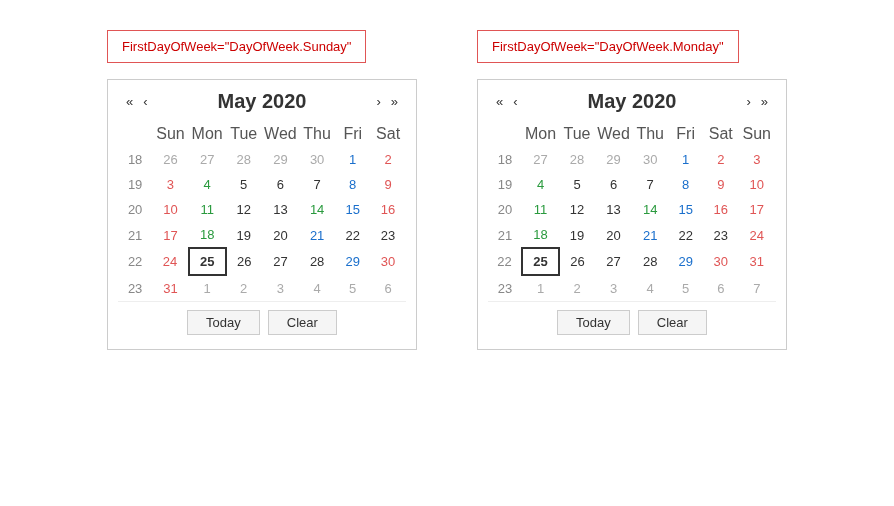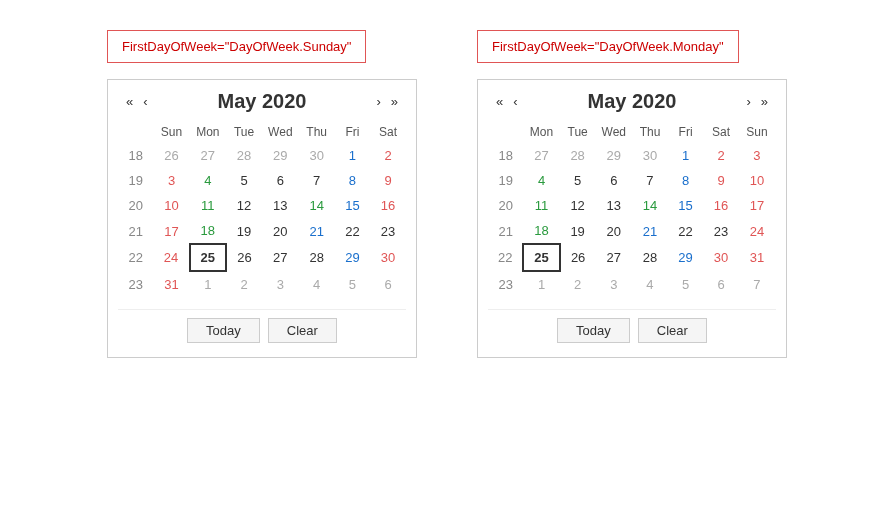--- a/index.html
+++ b/index.html
@@ -60,21 +60,21 @@
     }
     .cal-grid {
       width: 100%;
       border-collapse: collapse;
     }
     .cal-grid th {
       text-align: center;
       color: #555;
       font-weight: normal;
       padding: 4px 0;
-      font-size: 12px;
+      font-size: 16px;
       width: 38px;
     }
     .cal-grid td {
       text-align: center;
       padding: 5px 0;
       font-size: 13px;
       width: 38px;
     }
     .week-num {
       color: #888;
@@ -99,21 +99,20 @@
     .day-selected {
       border: 2px solid #333;
       border-radius: 0;
       font-weight: bold;
       color: #333;
     }
     .cal-footer {
       display: flex;
       justify-content: center;
       gap: 8px;
-      margin-top: 12px;
       padding-top: 8px;
       border-top: 1px solid #eee;
     }
     .cal-btn {
       padding: 4px 18px;
       border: 1px solid #ccc;
       background: #f5f5f5;
       cursor: pointer;
       font-size: 13px;
       color: #333;

